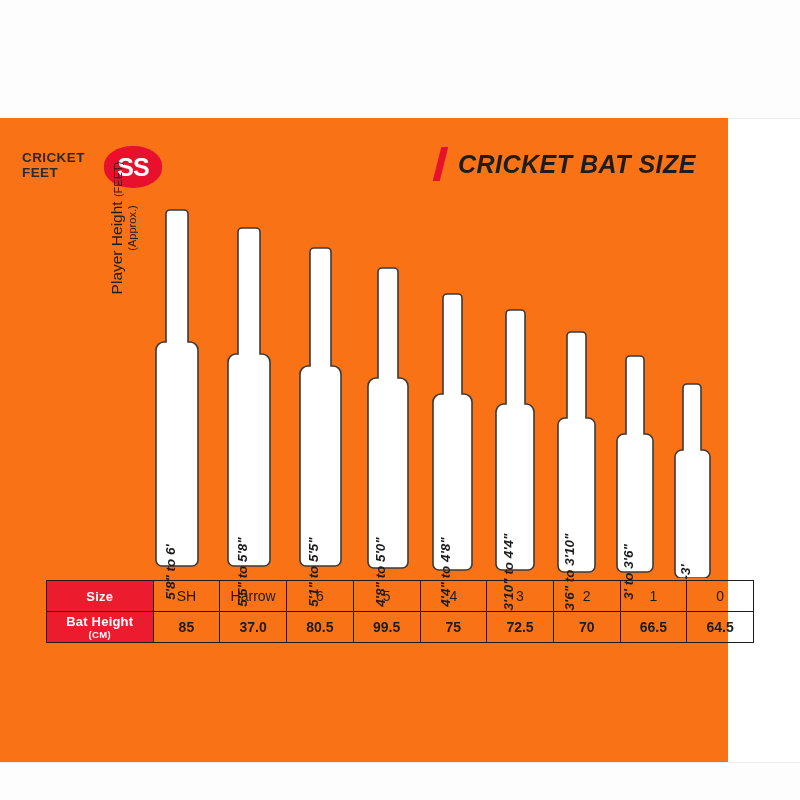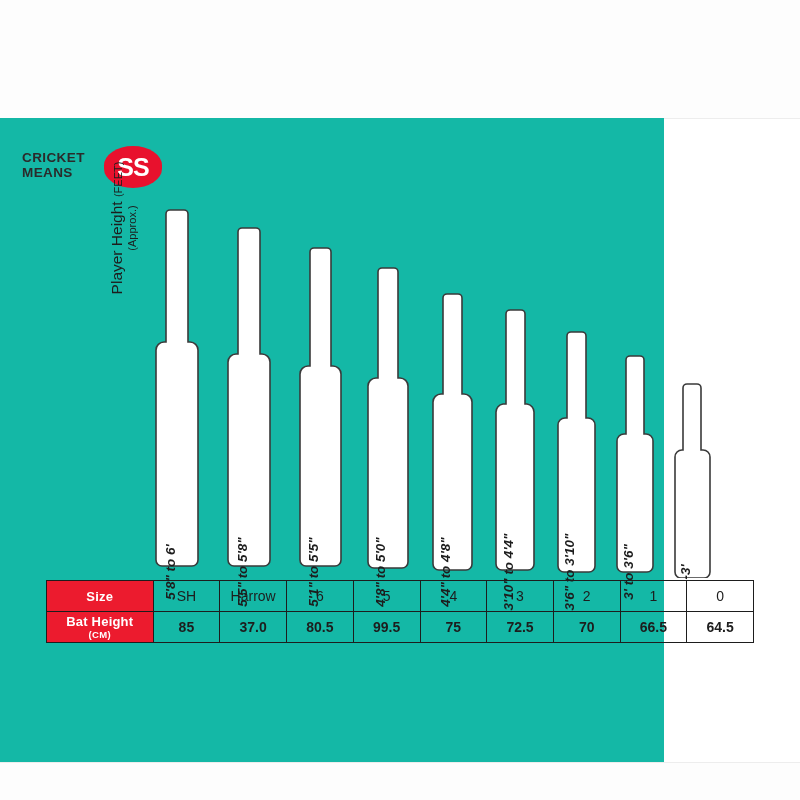--- a/index.html
+++ b/index.html
@@ -29,22 +29,22 @@
   .band-bottom {
     position: absolute;
     left: 0; top: 762px;
     width: 800px; height: 38px;
     background: #fdfdfd;
     border-top: 1px solid #ededed;
   }
   .content {
     position: absolute;
     left: 0; top: 118px;
-    width: 664px; height: 644px;
-    background: #14b8a6;
+    width: 728px; height: 644px;
+    background: #f97316;
   }
 
   
   .logo {
     position: absolute;
     left: 22px; top: 24px;
     width: 150px; height: 52px;
   }
   .logo-text {
     position: absolute;
@@ -195,27 +195,31 @@
 
 <div class="page">
 
   <div class="band-top"></div>
 
   <div class="content">
 
     <div class="logo">
       <div class="logo-text">
         <span>CRICKET</span><br>
-        <span>MEANS</span>
+        <span>FEET</span>
       </div>
       <div class="logo-badge">
         <span>SS</span>
       </div>
     </div>
 
+    <div class="title-wrap">
+      <div class="title-slash"></div>
+      <div class="title-text">CRICKET BAT SIZE</div>
+    </div>
 
     <div class="chart">
 
       <div class="y-axis-label">
         <span>Player Height</span>
         <span class="small">(FEET)</span>
       </div>
       <div class="y-axis-sub">(Approx.)</div>
 
       <div class="bats">

